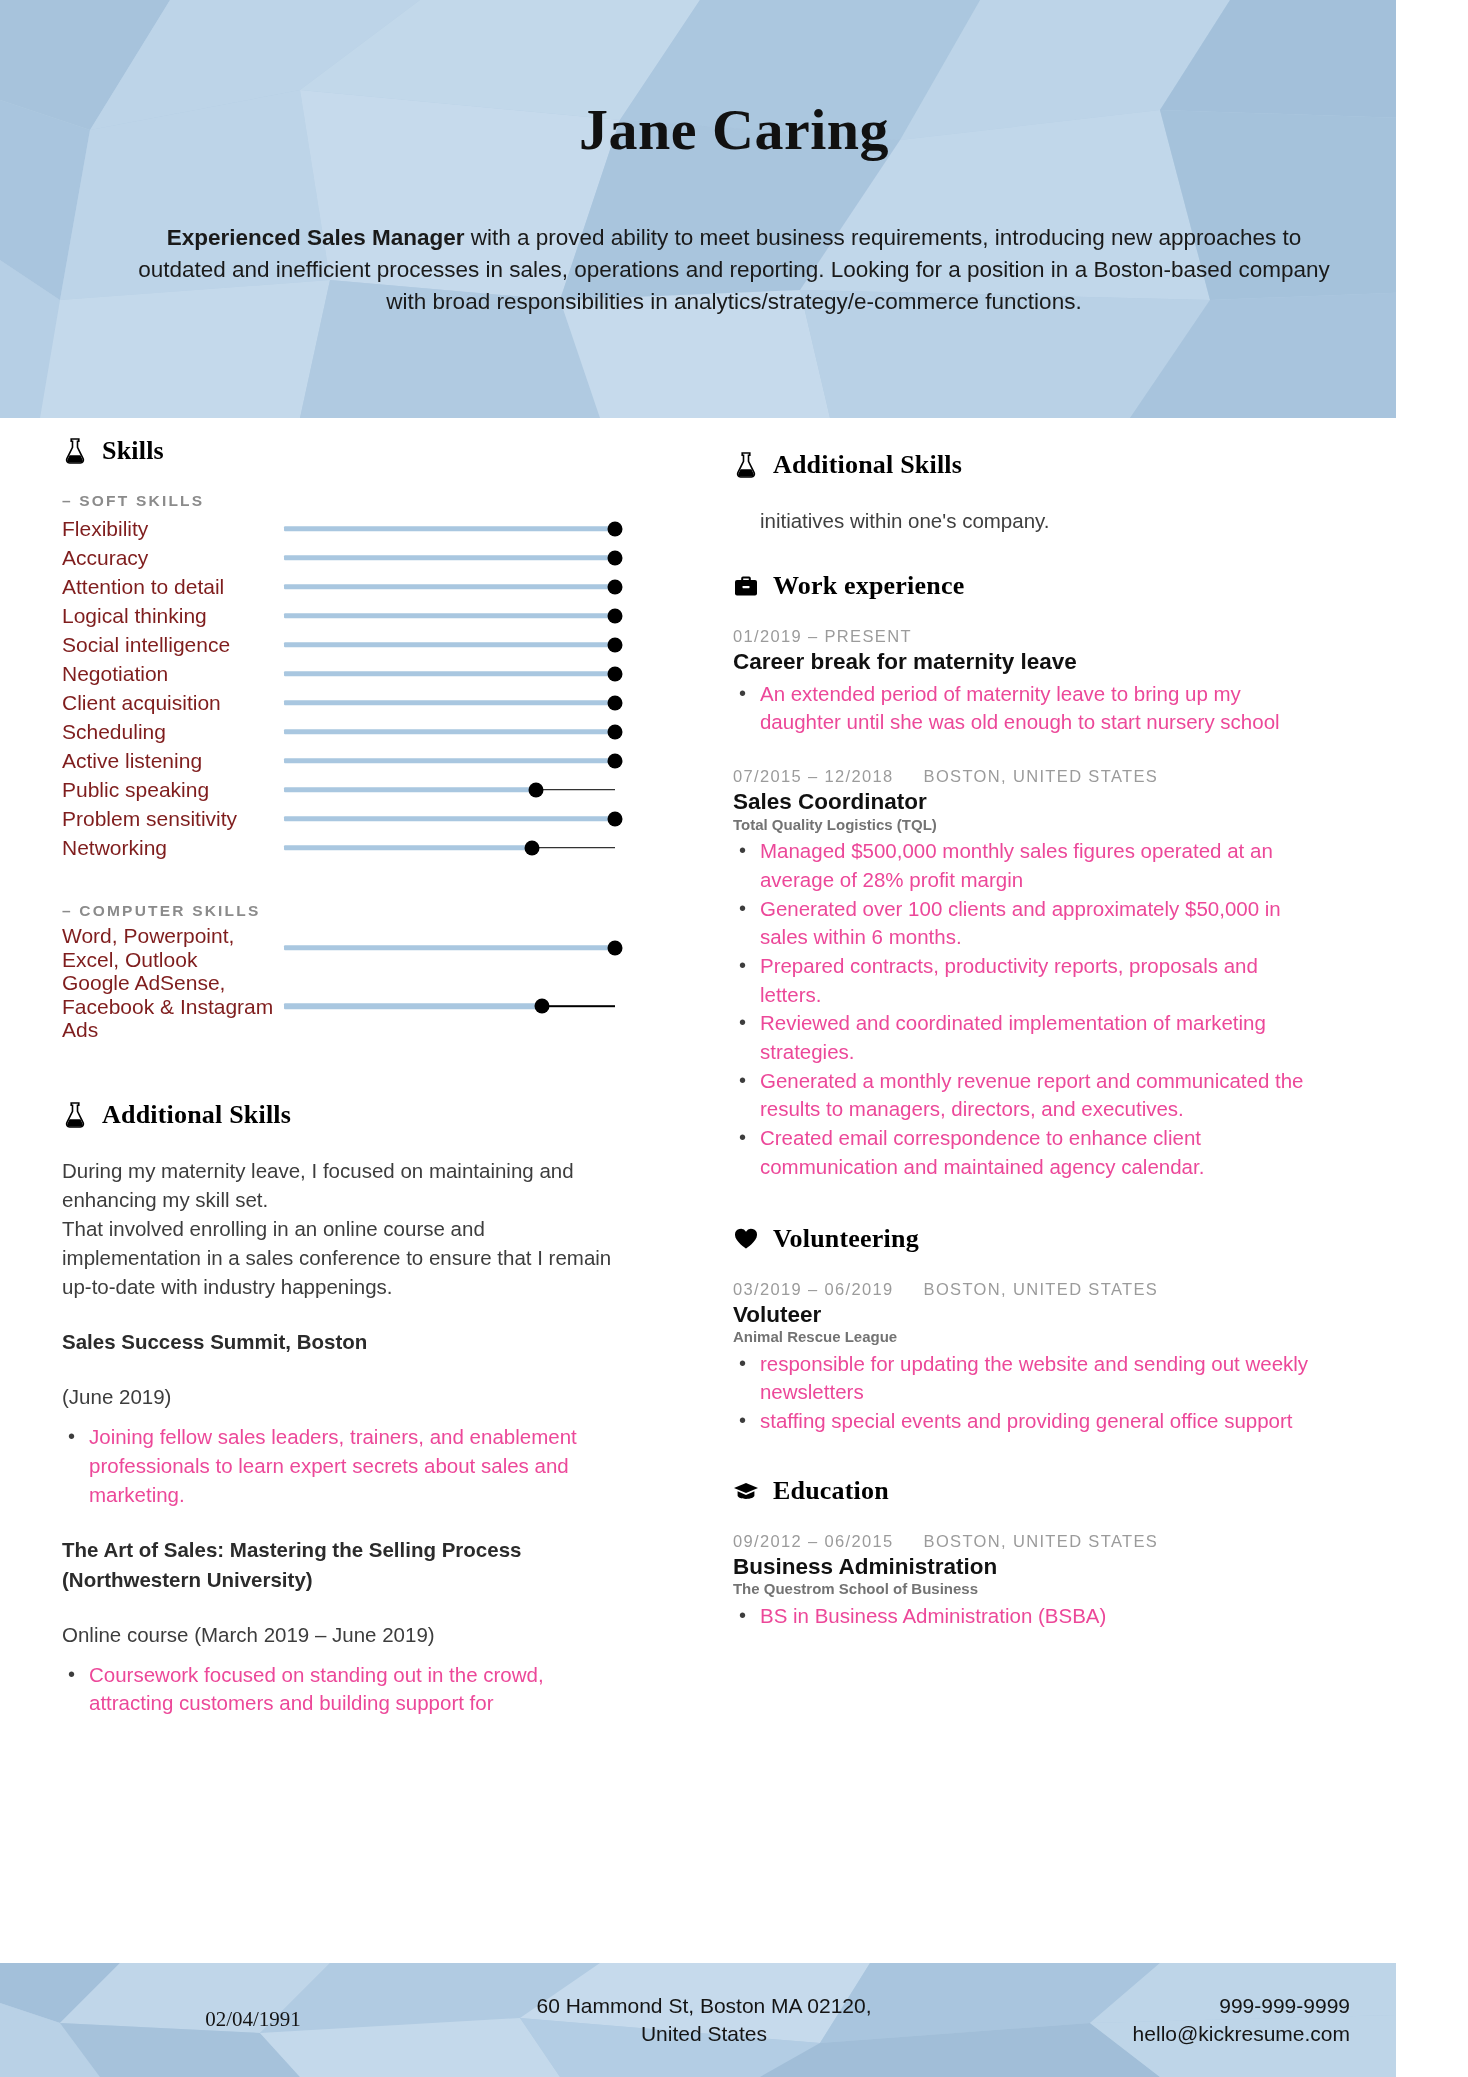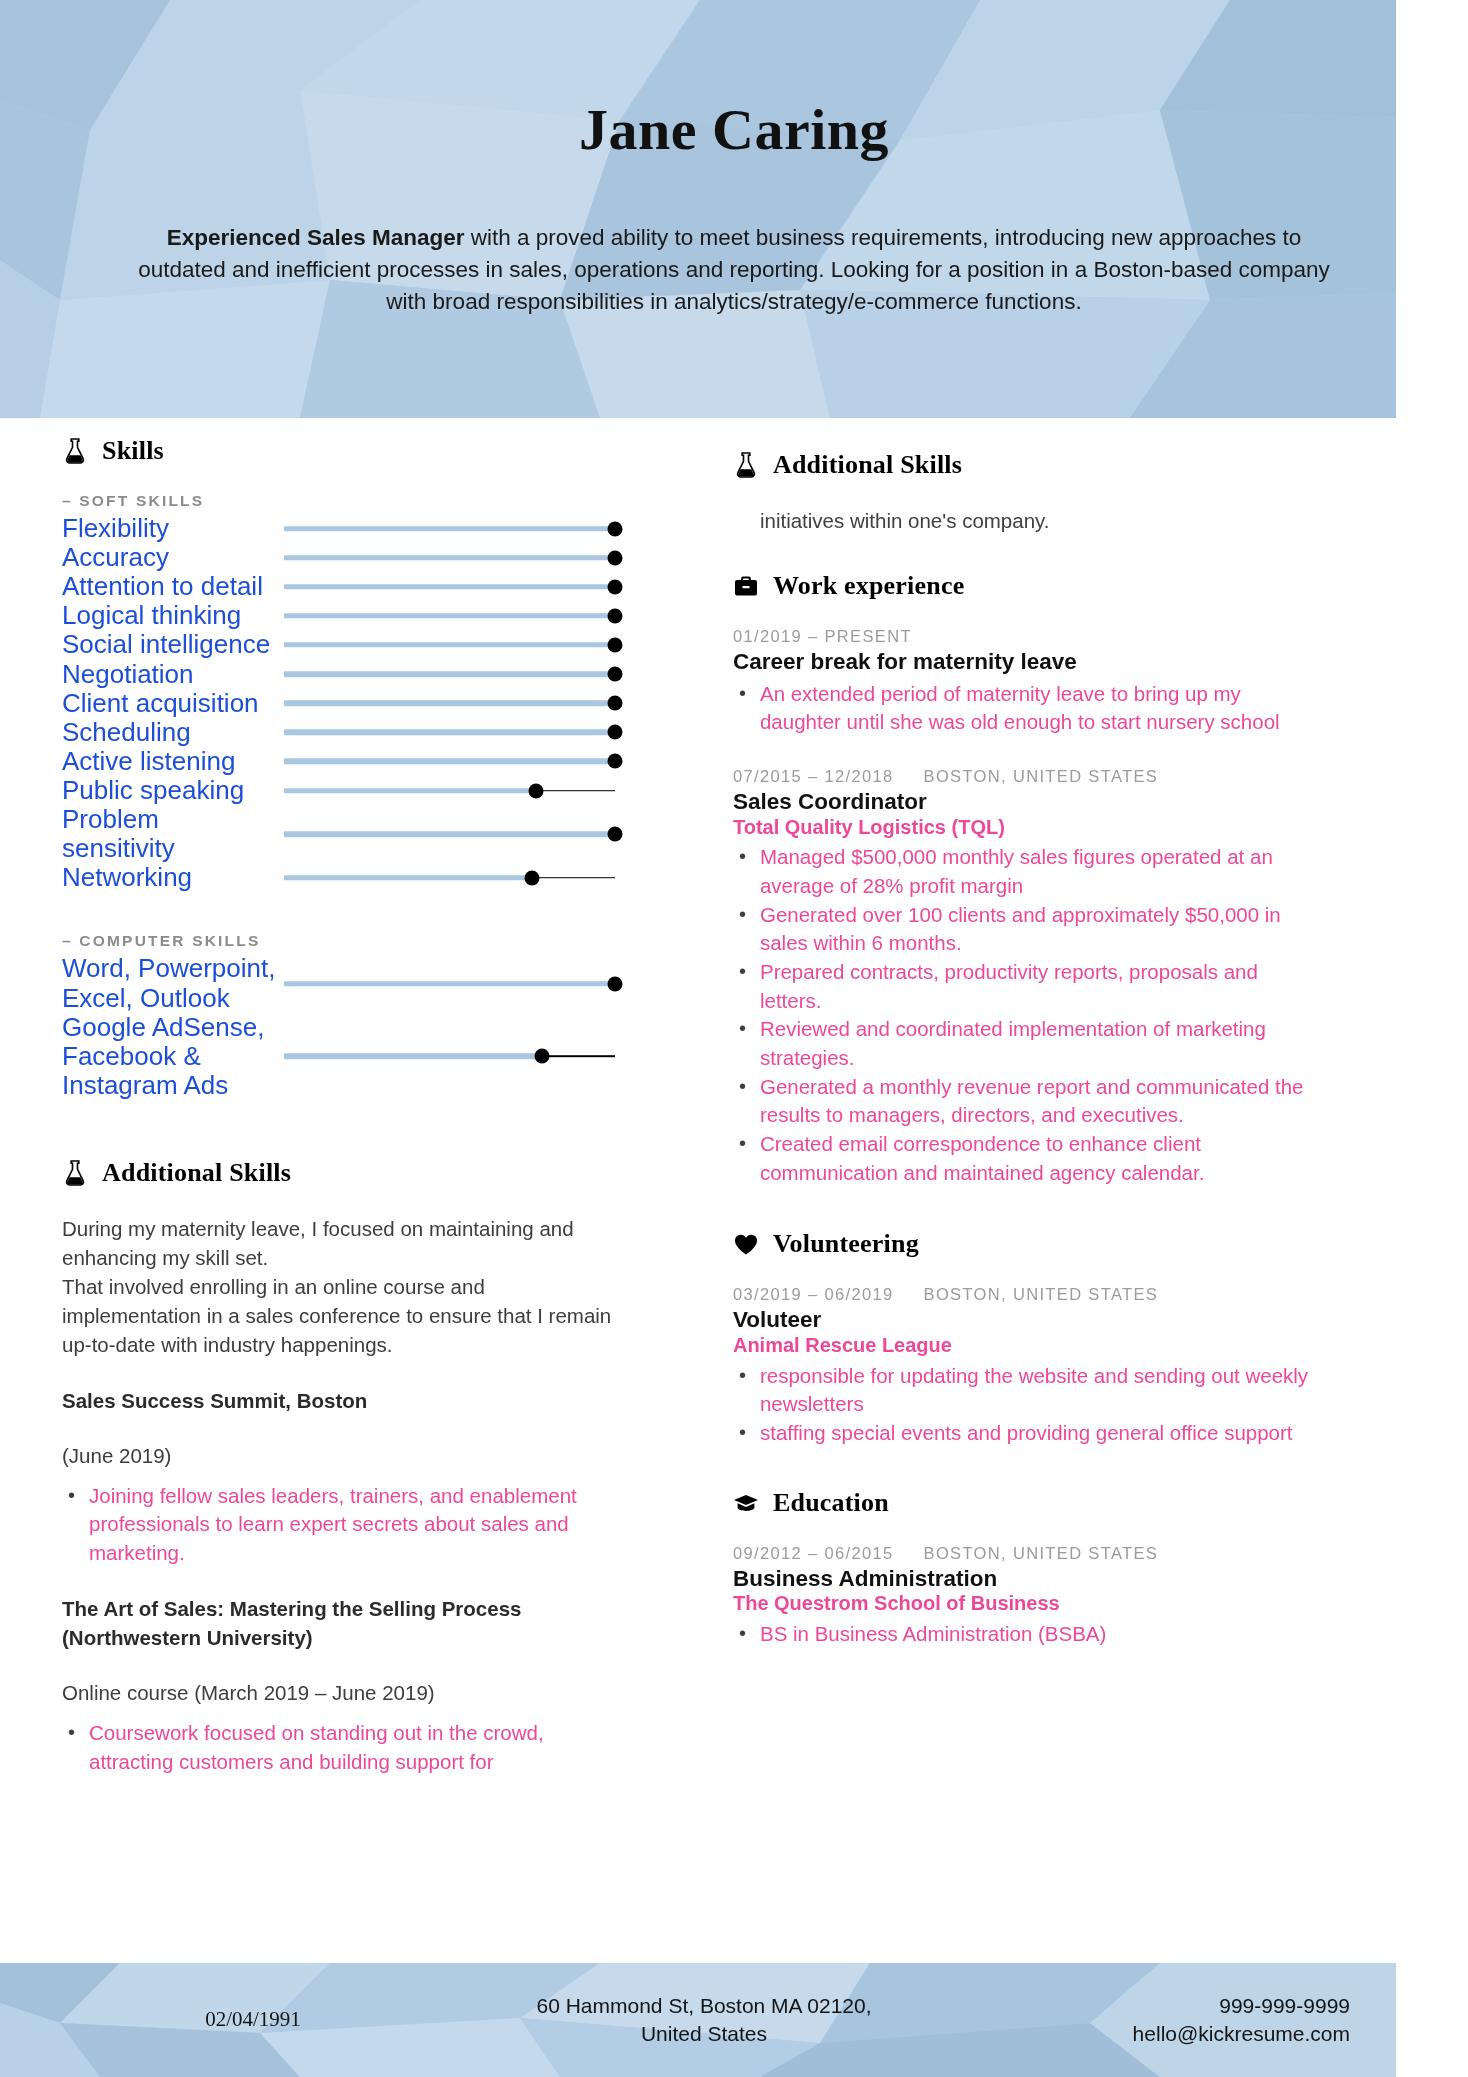--- a/index.html
+++ b/index.html
@@ -96,22 +96,22 @@
     text-transform: uppercase;
   }
   .skill-row {
     display: flex;
     align-items: center;
     min-height: 29px;
   }
   .skill-name {
     width: 222px;
     flex: 0 0 222px;
-    font-size: 26px;
-    color: #1d4ed8;
+    font-size: 21px;
+    color: #7f1d1d;
     line-height: 1.12;
     padding-right: 6px;
   }
   .skill-bar {
     position: relative;
     flex: 1 1 auto;
     height: 20px;
     display: flex;
     align-items: center;
   }
@@ -193,23 +193,23 @@
     color: #9b9b9b;
     margin-bottom: 3px;
   }
   .entry-title {
     font-size: 22.5px;
     font-weight: 700;
     color: #111111;
     line-height: 1.18;
   }
   .entry-org {
-    font-size: 20px;
+    font-size: 15px;
     font-weight: 700;
-    color: #ec4899;
+    color: #737373;
     line-height: 1.18;
   }
 
   .sec-block { margin-bottom: 42px; }
   .sec-block.tightish { margin-bottom: 36px; }
 
   
   .footer {
     position: relative;
     width: 1468px;

